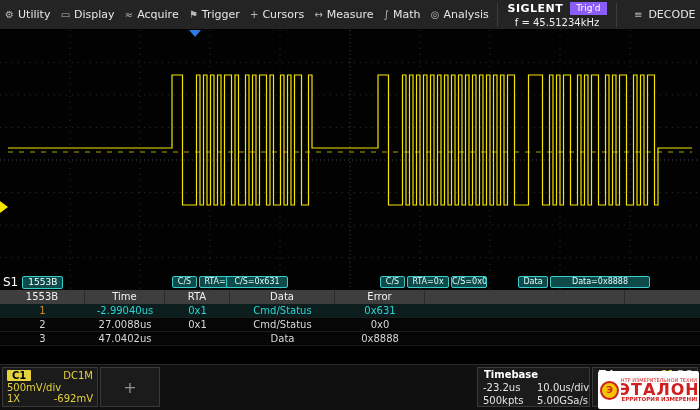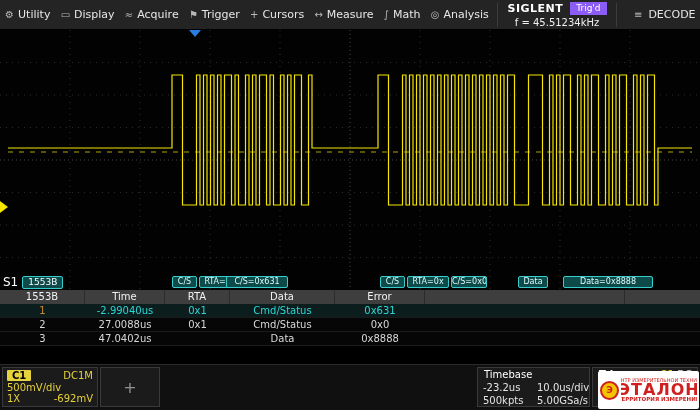--- a/index.html
+++ b/index.html
@@ -41,21 +41,21 @@
   .idx-hot{color:#d08a2c}
 
   
   .bottombar{position:absolute;top:364px;left:0;width:700px;height:46px;background:#101010;border-top:1px solid #2a2a2a;box-sizing:border-box}
   .panel{position:absolute;background:#1b1b1b;border:1px solid #3a3a3a;box-sizing:border-box}
   .ch-box{left:2px;top:2px;width:96px;height:40px;padding:2px 4px;display:flex;flex-direction:column;justify-content:space-between}
   .ch-row{display:flex;justify-content:space-between;align-items:center;font-size:10px;color:#e6d23c;line-height:11px}
   .ch-badge{background:#e6d23c;color:#000;font-weight:bold;padding:0 5px;font-size:10px;line-height:11px;border-radius:1px}
   .pos-box{left:100px;top:2px;width:60px;height:40px;display:flex;align-items:center;justify-content:center;color:#909090;font-size:16px}
   .tb-box{left:477px;top:2px;width:113px;height:40px;display:grid;grid-template-columns:54px 1fr;grid-template-rows:13px 13px 13px;font-size:10px;color:#e4e4e4;align-items:center}
-  .tb-head{grid-column:1 / span 2;font-weight:normal;color:#fff;padding-left:6px}
+  .tb-head{grid-column:1 / span 2;font-weight:bold;color:#fff;padding-left:6px}
   .tb-cell{padding-left:5px;white-space:nowrap}
   .trg-box{left:592px;top:2px;width:106px;height:40px;display:grid;grid-template-columns:50px 1fr;grid-template-rows:13px 13px 13px;font-size:10px;color:#e4e4e4;align-items:center}
   .trg-head{font-weight:bold;color:#fff;padding-left:6px}
   .trg-src{text-align:right;padding-right:5px;white-space:nowrap}
   .c1-col{color:#e6d23c;font-weight:bold}
 
   
   .wm{position:absolute;right:1px;bottom:1px;width:101px;height:38px;background:#fff;border-radius:2px;display:flex;align-items:center;gap:2px;padding:1px 2px;box-sizing:border-box;z-index:6}
   .wm-emblem{width:15px;height:15px;min-width:15px;background:#f3c400;border:2px solid #cf1f1f;border-radius:50%;color:#cf1f1f;font-size:9px;font-weight:bold;display:flex;align-items:center;justify-content:center}
   .wm-text{display:flex;flex-direction:column;align-items:center;flex:1;overflow:hidden;line-height:1.1}
@@ -147,21 +147,21 @@
     <span class="bus-proto">1553B</span>
   </div>
 
   <div class="bubble" style="left:172px;width:25px">C/S</div>
   <div class="bubble" style="left:199px;width:42px">RTA=0x</div>
   <div class="bubble" style="left:226px;width:62px">C/S=0x631</div>
   <div class="bubble" style="left:380px;width:25px">C/S</div>
   <div class="bubble" style="left:407px;width:42px">RTA=0x</div>
   <div class="bubble" style="left:451px;width:36px">C/S=0x0</div>
   <div class="bubble" style="left:518px;width:30px">Data</div>
-  <div class="bubble" style="left:563px;width:90px">Data=0x8888</div>
+  <div class="bubble" style="left:550px;width:100px">Data=0x8888</div>
 </div>
 
 <div class="table">
   <div class="trow thead">
     <div>1553B</div>
     <div>Time</div>
     <div>RTA</div>
     <div>Data</div>
     <div>Error</div>
     <div></div>

